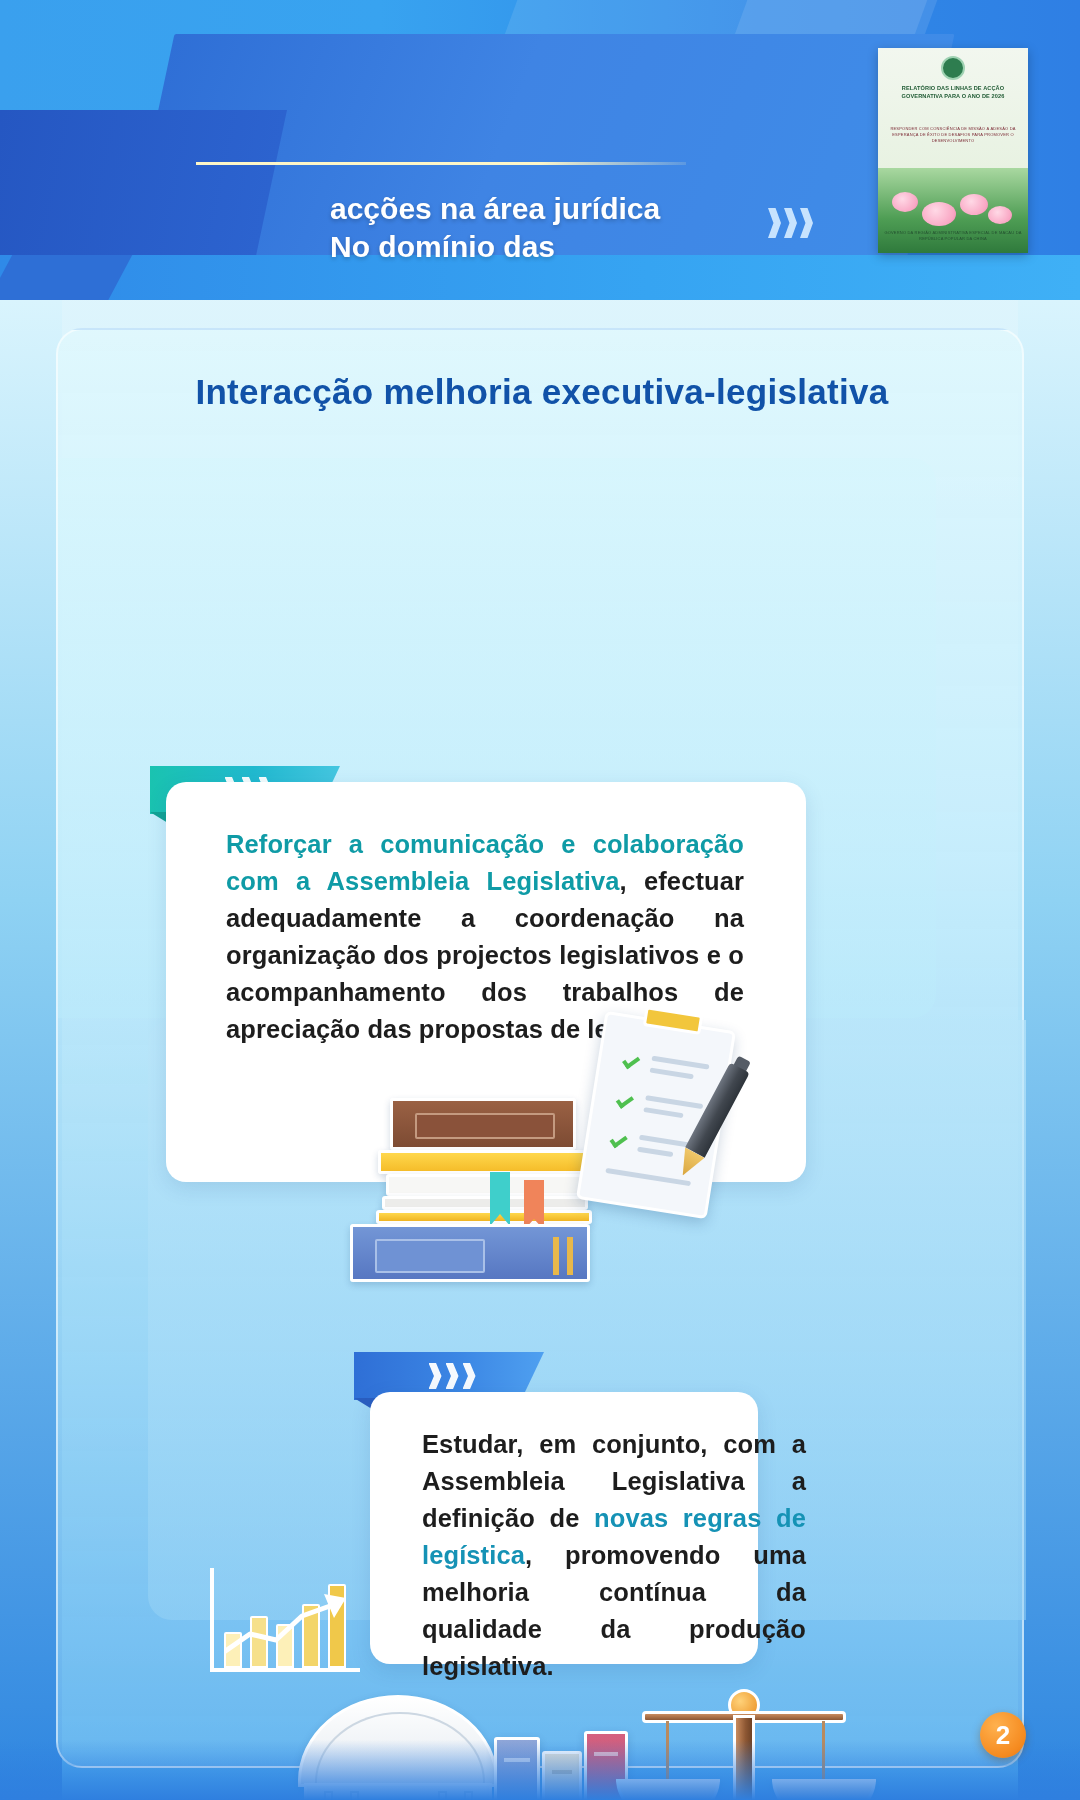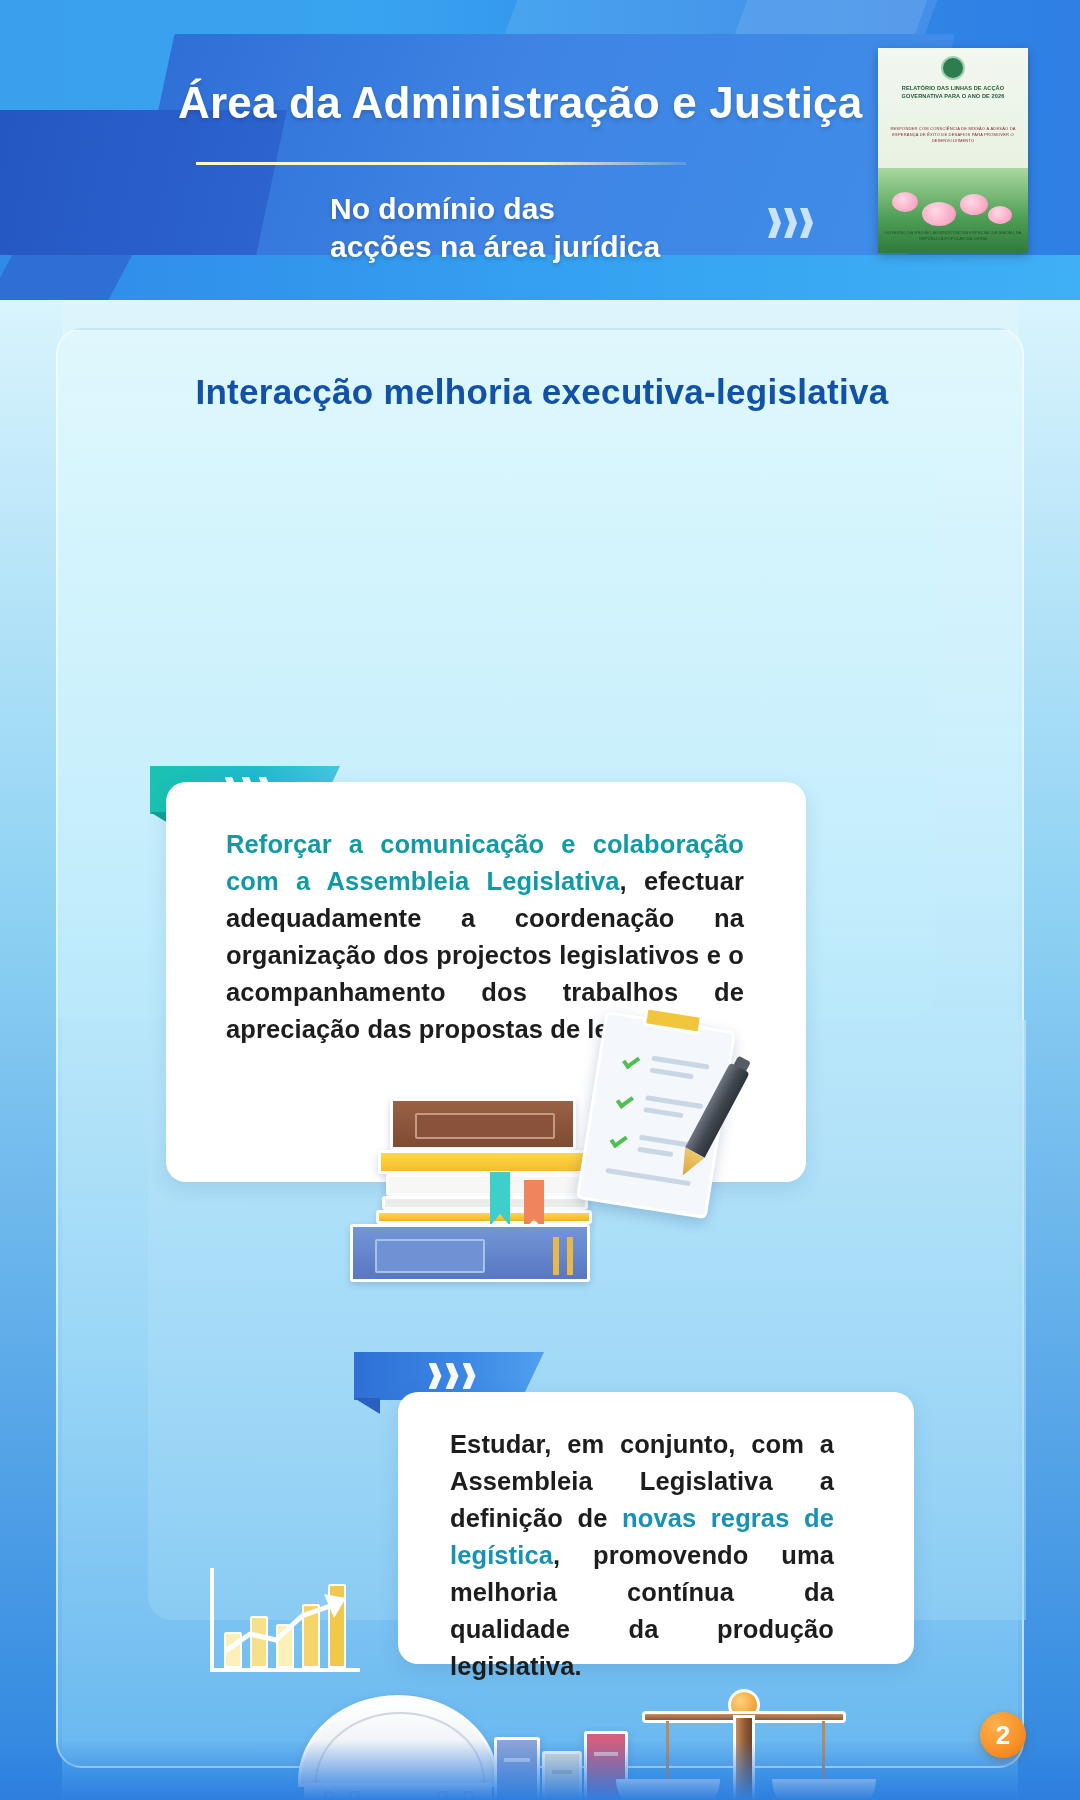--- a/index.html
+++ b/index.html
@@ -170,21 +170,21 @@
     border-radius: 24px 0 0 24px;
   }
 
   .card {
     position: absolute;
     background: #ffffff;
     border-radius: 20px;
     box-shadow: 0 6px 20px rgba(20,70,130,.13);
   }
   .card1 { left: 108px; top: 452px; width: 640px; height: 400px; }
-  .card2 { left: 312px; top: 1062px; width: 516px; height: 272px; margin-left: 28px; }
+  .card2 { left: 312px; top: 1062px; width: 388px; height: 272px; }
 
   
   .tab {
     position: absolute;
     height: 48px;
     display: flex; align-items: center; justify-content: center;
   }
   .tab-inner {
     position: absolute; inset: 0;
     clip-path: polygon(0 0, 100% 0, 88% 100%, 0 100%);
@@ -322,25 +322,24 @@
 
   <div class="header">
     <div class="hdr-bg-light"></div>
     <div class="hdr-diag1"></div>
     <div class="hdr-diag2"></div>
     <div class="hdr-dark-band"></div>
     <div class="hdr-deep-left"></div>
     <div class="hdr-bottom-strip"></div>
     <div class="hdr-bottom-strip2"></div>
 
-    <div class="hdr-title">Área da Administração e Justiça</div>
     <div class="hdr-rule"></div>
     <div class="hdr-sub">
+      <div>acções na área jurídica</div>
       <div>No domínio das</div>
-      <div>acções na área jurídica</div>
     </div>
     <div class="hdr-chev">
       <span></span>
         <span></span>
         <span></span>
     </div>
 
     <div class="cover-wrap">
       <div class="cover-top"></div>
       <div class="cover-emblem"></div>

